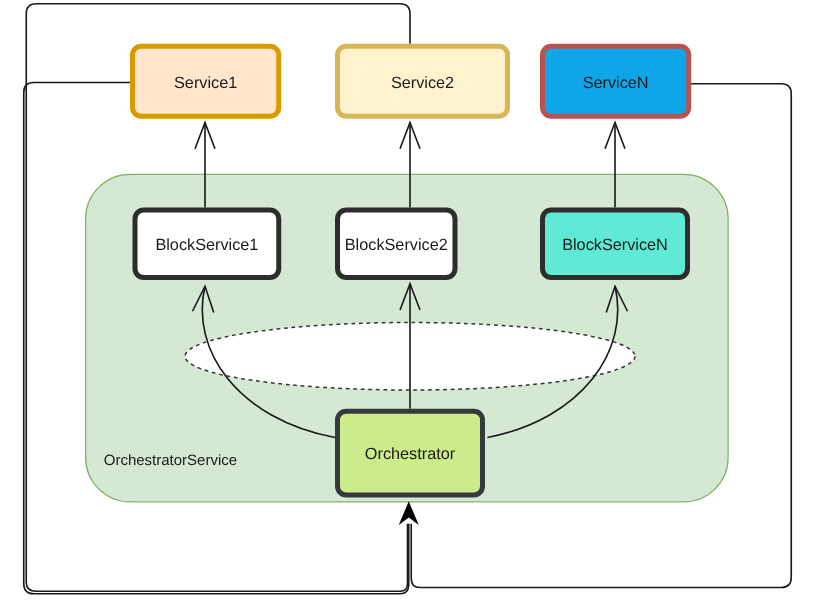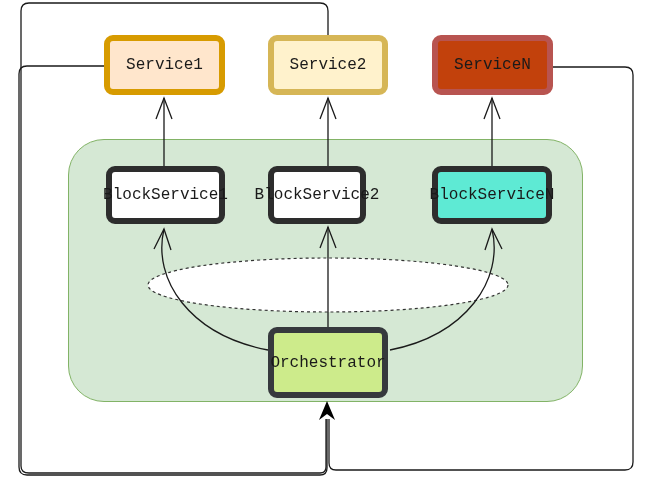--- a/index.html
+++ b/index.html
@@ -1,43 +1,44 @@
 <!DOCTYPE html>
 <html><head>
 <meta charset="utf-8">
 <style>
   html,body{margin:0;padding:0;background:#ffffff;}
   body{width:650px;height:493px;position:relative;overflow:hidden;
        font-family:"Liberation Sans","DejaVu Sans",sans-serif;color:#1a1a1a;}
   .canvas{position:absolute;inset:0;width:650px;height:493px;}
   .node{position:absolute;display:flex;align-items:center;justify-content:center;
-        font-size:16px;text-align:center;box-sizing:border-box;
-        border:6px solid #737373;border-radius:9px;background:#fff;z-index:3;font-family:Liberation Mono, monospace;}
+        font-size:13px;text-align:center;box-sizing:border-box;
+        border:4px solid #737373;border-radius:9px;background:#fff;z-index:3;}
   .container-box{position:absolute;left:68px;top:139px;width:515px;height:263px;
         border:1px solid #82b366;border-radius:36px;background:#d5e8d4;
         box-sizing:border-box;z-index:0;}
   .container-label{position:absolute;left:83px;top:361px;font-size:12px;z-index:1;}
   .flows-label{position:absolute;left:248px;top:279px;width:160px;text-align:center;
         font-size:12px;letter-spacing:2px;z-index:2;}
   svg.edges{position:absolute;inset:0;z-index:2;pointer-events:none;}
   
   #n-service1{left:104px;top:35px;width:121px;height:60px;}
-  #n-service2{left:268px;top:35px;width:120px;height:60px;}
+  #n-service2{left:268px;top:35px;width:140px;height:60px;}
   #n-servicen{left:432px;top:35px;width:121px;height:60px;}
   #n-block1{left:106px;top:166px;width:119px;height:58px;border-color:#2d2d2d;}
   #n-block2{left:268px;top:166px;width:98px;height:58px;border-color:#2d2d2d;}
   #n-blockn{left:432px;top:166px;width:120px;height:58px;border-color:#2d2d2d;}
   #n-orch{left:268px;top:327px;width:120px;height:71px;}
 </style>
 </head>
 <body>
 
 <div class="canvas">
 
   <div class="container-box" style="background-color: rgb(213, 232, 212); border-color: rgb(130, 179, 102);"></div>
+  <div class="container-label">OrchestratorService</div>
 
   <svg class="edges" width="650" height="493" viewBox="0 0 650 493">
 
     <g stroke="#1a1a1a" stroke-width="1.3" fill="none">
       <path d="M 328,35 L 328,11 Q 328,3 320,3 L 29,3 Q 21,3 21,11 L 21,466 Q 21,473 29,473 L 320,473 Q 326,473 326,467 L 326,419"></path>
       <path d="M 104,66 L 27,66 Q 19,66 19,74 L 19,467 Q 19,475 27,475 L 320,475 Q 327,475 327,468 L 327,419"></path>
       <path d="M 552,67 L 625,67 Q 633,67 633,75 L 633,462 Q 633,470 625,470 L 336,470 Q 329,470 329,463 L 329,419"></path>
     </g>
     <polygon points="327,401 319,420 327,414 335,420" fill="#000"></polygon>
 
@@ -68,21 +69,21 @@
       <g>
         <path d="M 390,350 C 466,335 504,280 492,229"></path>
         <path d="M 485,250 L 492,229 L 502,249"></path>
       </g>
     </g>
   </svg>
 
 
   <div class="node" id="n-service1" style="background-color: rgb(255, 230, 204); border-color: rgb(215, 155, 0);">Service1</div>
   <div class="node" id="n-service2" style="background-color: rgb(255, 242, 204); border-color: rgb(214, 182, 86);">Service2</div>
-  <div class="node" id="n-servicen" style="background-color: #c2410c; border-color: rgb(184, 84, 80);">ServiceN</div>
+  <div class="node" id="n-servicen" style="background-color: #0ea5e9; border-color: rgb(184, 84, 80);">ServiceN</div>
 
   <div class="node" id="n-block1" style="background-color: rgb(255, 255, 255); border-color: rgb(45, 45, 45);">BlockService1</div>
   <div class="node" id="n-block2" style="background-color: rgb(255, 255, 255); border-color: rgb(45, 45, 45);">BlockService2</div>
   <div class="node" id="n-blockn" style="background-color: #5eead4; border-color: rgb(45, 45, 45);">BlockServiceN</div>
 
   <div class="node" id="n-orch" style="background-color: rgb(205, 235, 139); border-color: rgb(54, 57, 61);">Orchestrator</div>
 
 </div>
 
 </body></html>

